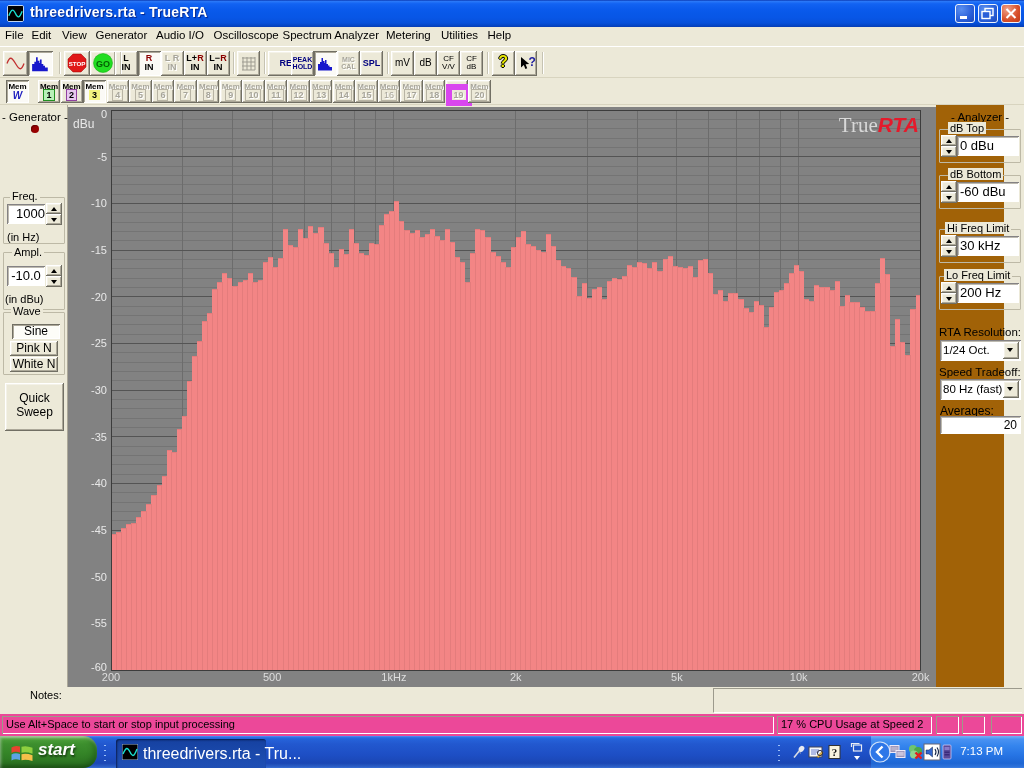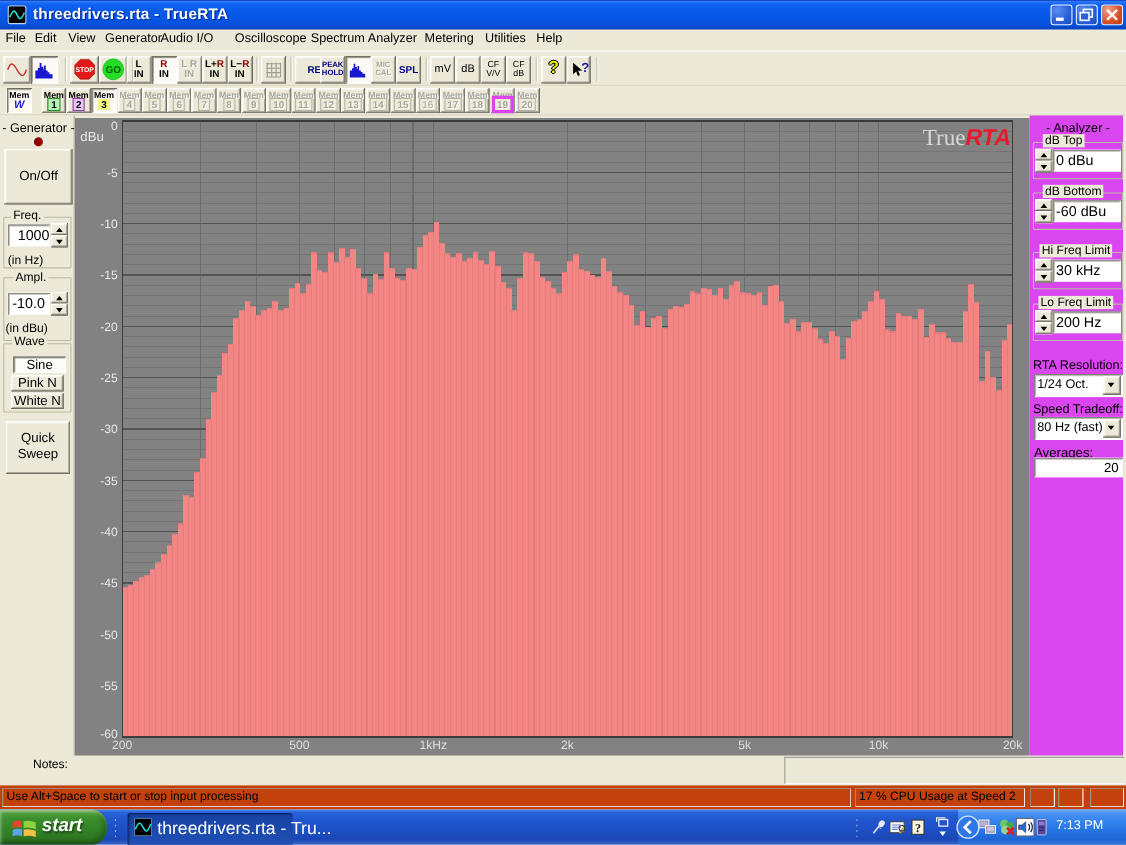--- a/index.html
+++ b/index.html
@@ -34,30 +34,30 @@
 .xpbtn.lat{background:#fdfdf8;box-shadow:inset 1px 1px 0 #716f64, inset -1px -1px 0 #ffffff, inset 2px 2px 0 #aca899}
 .field{position:absolute;background:#fff;font-size:13px;color:#000;
  box-shadow:inset 1px 1px 0 #848284, inset -1px -1px 0 #fff, inset 2px 2px 0 #bdbab0}
 .spin{position:absolute;width:16px}
 .spinb{position:absolute;left:0;width:16px;height:11px;background:#ECE9D8;
  box-shadow:inset -1px -1px 0 #716f64, inset 1px 1px 0 #ffffff, inset -2px -2px 0 #aca899, inset 2px 2px 0 #f4f2e8}
 .tri-up{position:absolute;left:5px;top:4px;width:0;height:0;border-left:3px solid transparent;border-right:3px solid transparent;border-bottom:4px solid #000}
 .tri-dn{position:absolute;left:5px;top:4px;width:0;height:0;border-left:3px solid transparent;border-right:3px solid transparent;border-top:4px solid #000}
 .lbl{position:absolute;font-size:11px;color:#000;white-space:nowrap}
 
-#rpanel{position:absolute;left:936px;top:105px;width:85px;height:582px;background:#d946ef}
+#rpanel{position:absolute;left:936px;top:105px;width:68px;height:582px;background:#a16207}
 .combo{position:absolute;background:#fff;box-shadow:inset 1px 1px 0 #848284, inset -1px -1px 0 #fff, inset 2px 2px 0 #bdbab0;font-size:13px}
 .combobtn{position:absolute;right:2px;top:2px;bottom:2px;width:16px;background:#ECE9D8;
  box-shadow:inset -1px -1px 0 #716f64, inset 1px 1px 0 #ffffff, inset -2px -2px 0 #aca899, inset 2px 2px 0 #f4f2e8}
 
 #notesrow{position:absolute;left:0;top:687px;width:1024px;height:27px;background:#ECE9D8}
 #notesbox{position:absolute;left:71px;top:0px;width:628px;height:26px;background:#fff;border:1px solid #9c9a8c;font-size:11px;color:#000}
 #notesbox2{position:absolute;left:713px;top:1px;width:309px;height:25px;border-top:1px solid #9c9a8c;border-left:1px solid #9c9a8c;border-bottom:1px solid #fff}
 
-#statusbar{position:absolute;left:0;top:714px;width:1024px;height:22px;background:#c2410c;font-size:11px;color:#000}
+#statusbar{position:absolute;left:0;top:714px;width:1024px;height:22px;background:#ec4899;font-size:11px;color:#000}
 .scell{position:absolute;top:2px;height:18px;box-shadow:inset 1px 1px 0 #9d9a88, inset -1px -1px 0 #fff;padding:2px 4px}
 
 #taskbar{position:absolute;left:0;top:736px;width:1024px;height:32px;
  background:linear-gradient(180deg,#5294f8 0%,#3271e4 4%,#2663da 9%,#2258cf 25%,#1d4ec4 60%,#1b47b4 85%,#2f62c8 97%,#3a70d8 100%)}
 #startbtn{position:absolute;left:0;top:0;width:97px;height:32px;border-radius:0 14px 14px 0;
  background:linear-gradient(180deg,#7fba6f 0%,#4da13a 8%,#3d8f2e 25%,#348427 55%,#2d7522 85%,#255f1b 100%);
  box-shadow:inset -3px -2px 6px rgba(0,40,0,.35), inset 1px 2px 3px rgba(255,255,255,.45)}
 #startbtn .stext{position:absolute;left:38px;top:4px;color:#fff;font-size:17px;font-weight:bold;font-style:italic;text-shadow:1px 2px 2px rgba(0,0,0,.5)}
 .taskbtn{position:absolute;top:3px;height:42px;border-radius:3px;color:#fff;font-size:16px}
 #task1{left:116px;width:150px;background:linear-gradient(180deg,#1541a0 0%,#1d4cb0 50%,#2354bc 100%);box-shadow:inset 1px 1px 2px rgba(0,0,20,.6)}
@@ -87,21 +87,21 @@
   <div class="capbtn" id="btnclose"><svg width="18" height="17" viewBox="0 0 18 17">
         <path d="M4.5 4 L13.5 13 M13.5 4 L4.5 13" stroke="#fff" stroke-width="2.1"></path>
       </svg></div>
 </div>
 
 <div id="menubar">
   <span style="left:5px">File</span>
     <span style="left:31.5px">Edit</span>
     <span style="left:62px">View</span>
   <span style="left:95.5px">Generator</span>
-    <span style="left:146px">Audio I/O</span>
+    <span style="left:156px">Audio I/O</span>
     <span style="left:213.5px">Oscilloscope</span>
   <span style="left:282.5px">Spectrum Analyzer</span>
     <span style="left:386px">Metering</span>
     <span style="left:441px">Utilities</span>
   <span style="left:487.5px">Help</span>
 </div>
 
 <div id="tb1">
     <div class="tbtn tb1b " style="left:3px;width:25px"><svg width="21" height="21" style="margin-top:2px" viewBox="0 0 21 21">
         <path d="M2 10.5 C4.5 3.5,6.5 3.5,10.5 10.5 C14.5 17.5,16.5 17.5,19 10.5" stroke="#c23030" stroke-width="1.3" fill="none"></path>
@@ -250,32 +250,31 @@
     <div class="tbtn tb2b dis" style="left:400.3px;width:22.6px">
       <div style="font-weight:bold;font-size:8px;line-height:9px;margin-top:2px">Mem</div>
       <div style="font-size:9px;line-height:9px;font-weight:bold"><span style="border:1px solid #b8b4a4;padding:0 2px">17</span></div>
     </div>
     <div class="tbtn tb2b dis" style="left:422.90000000000003px;width:22.6px">
       <div style="font-weight:bold;font-size:8px;line-height:9px;margin-top:2px">Mem</div>
       <div style="font-size:9px;line-height:9px;font-weight:bold"><span style="border:1px solid #b8b4a4;padding:0 2px">18</span></div>
     </div>
     <div class="tbtn tb2b dis" style="left:445.5px;width:22.6px">
       <div style="font-weight:bold;font-size:8px;line-height:9px;margin-top:2px">Mem</div>
-      <div style="font-size:9px;line-height:9px;font-weight:bold"><span style="border:3px solid #d946ef;padding:0 2px">19</span></div>
+      <div style="font-size:9px;line-height:9px;font-weight:bold"><span style="border:6px solid #d946ef;padding:0 2px">19</span></div>
     </div>
     <div class="tbtn tb2b dis" style="left:468.1px;width:22.6px">
       <div style="font-weight:bold;font-size:8px;line-height:9px;margin-top:2px">Mem</div>
       <div style="font-size:9px;line-height:9px;font-weight:bold"><span style="border:1px solid #b8b4a4;padding:0 2px">20</span></div>
     </div>
   </div>
 
 <div id="lpanel">
     <div class="lbl" style="left:2px;top:6px;font-size:11.5px;width:64px;text-align:center">- Generator -</div>
     <div style="position:absolute;left:31px;top:20px;width:8px;height:8px;border-radius:50%;background:#990000;box-shadow:inset 1px 1px 1px #600"></div>
-    <div class="xpbtn" style="left:4px;top:30px;width:62px;height:51px;line-height:51px">On/Off</div>
     <div class="gbox" style="left:3px;top:92px;width:62px;height:47px"></div>
     <div class="glabel" style="left:10px;top:85px">Freq.</div>
     <div class="field" style="left:7px;top:99px;width:38px;height:20px;text-align:right;line-height:20px">1000</div>
     <div class="spin" style="left:46px;top:98px">
       <div class="spinb" style="top:0">
         <div class="tri-up"></div>
       </div>
       <div class="spinb" style="top:11px">
         <div class="tri-dn"></div>
       </div>

